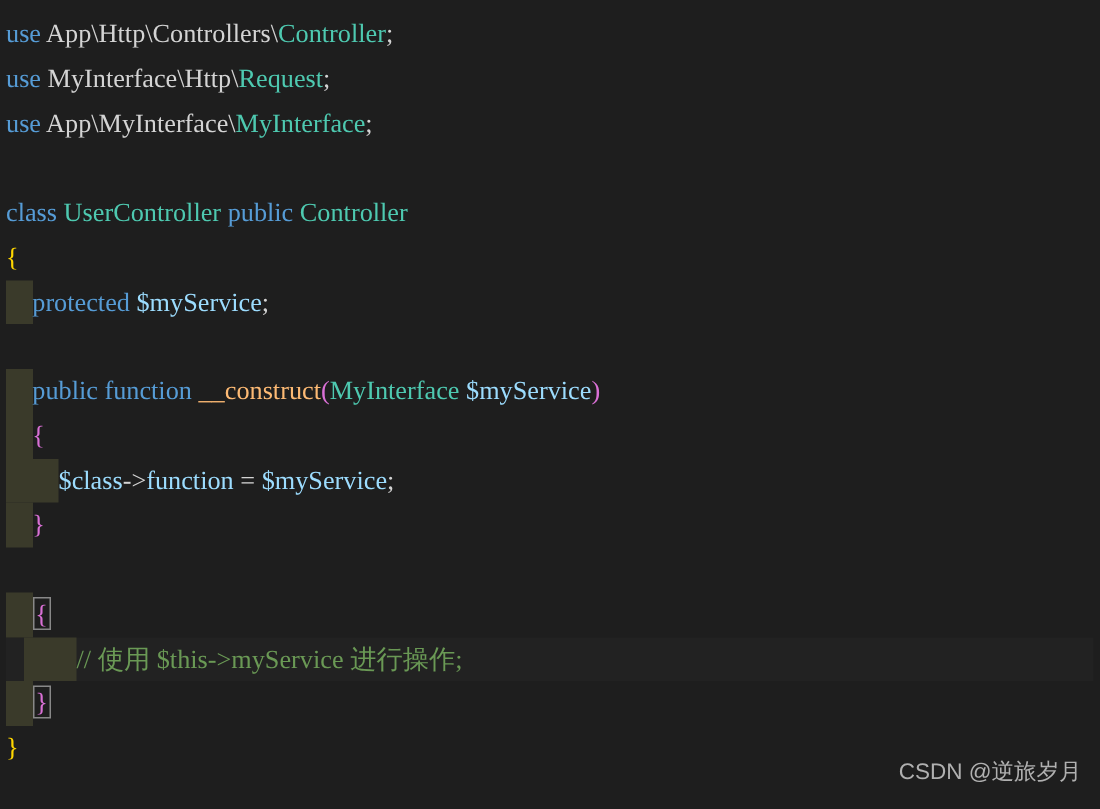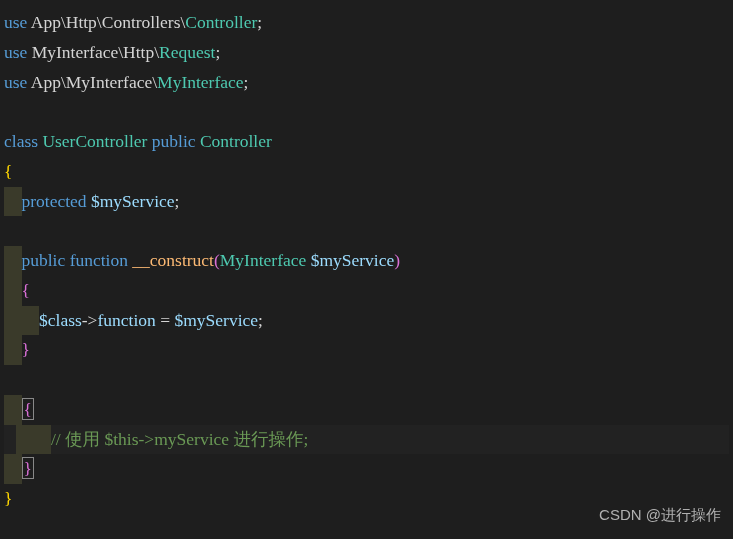--- a/index.html
+++ b/index.html
@@ -77,13 +77,13 @@
 <span class="line"><span class="indent-guide">    </span><span class="brace-magenta">{</span></span>
 <span class="line"><span class="indent-guide">    </span><span class="indent-guide2">    </span><span class="var">$class</span><span class="operator">-&gt;</span><span class="property-name">function</span><span class="operator"> = </span><span class="var">$myService</span><span class="punct">;</span></span>
 <span class="line"><span class="indent-guide">    </span><span class="brace-magenta">}</span></span>
 <span class="line"> </span>
 <span class="line"><span class="indent-guide">    </span><span class="brace-magenta box-brace">{</span></span>
 <span class="line highlight-line cursor-row"><span class="indent-guide">    </span><span class="indent-guide2">    </span><span class="comment">// 使用 $this-&gt;myService 进行操作;</span></span>
 <span class="line"><span class="indent-guide">    </span><span class="brace-magenta box-brace">}</span></span>
 <span class="line"><span class="brace">}</span></span>
 </div>
 
-<div class="watermark">CSDN @进行操作</div>
+<div class="watermark">CSDN @逆旅岁月</div>
 
 </body></html>

